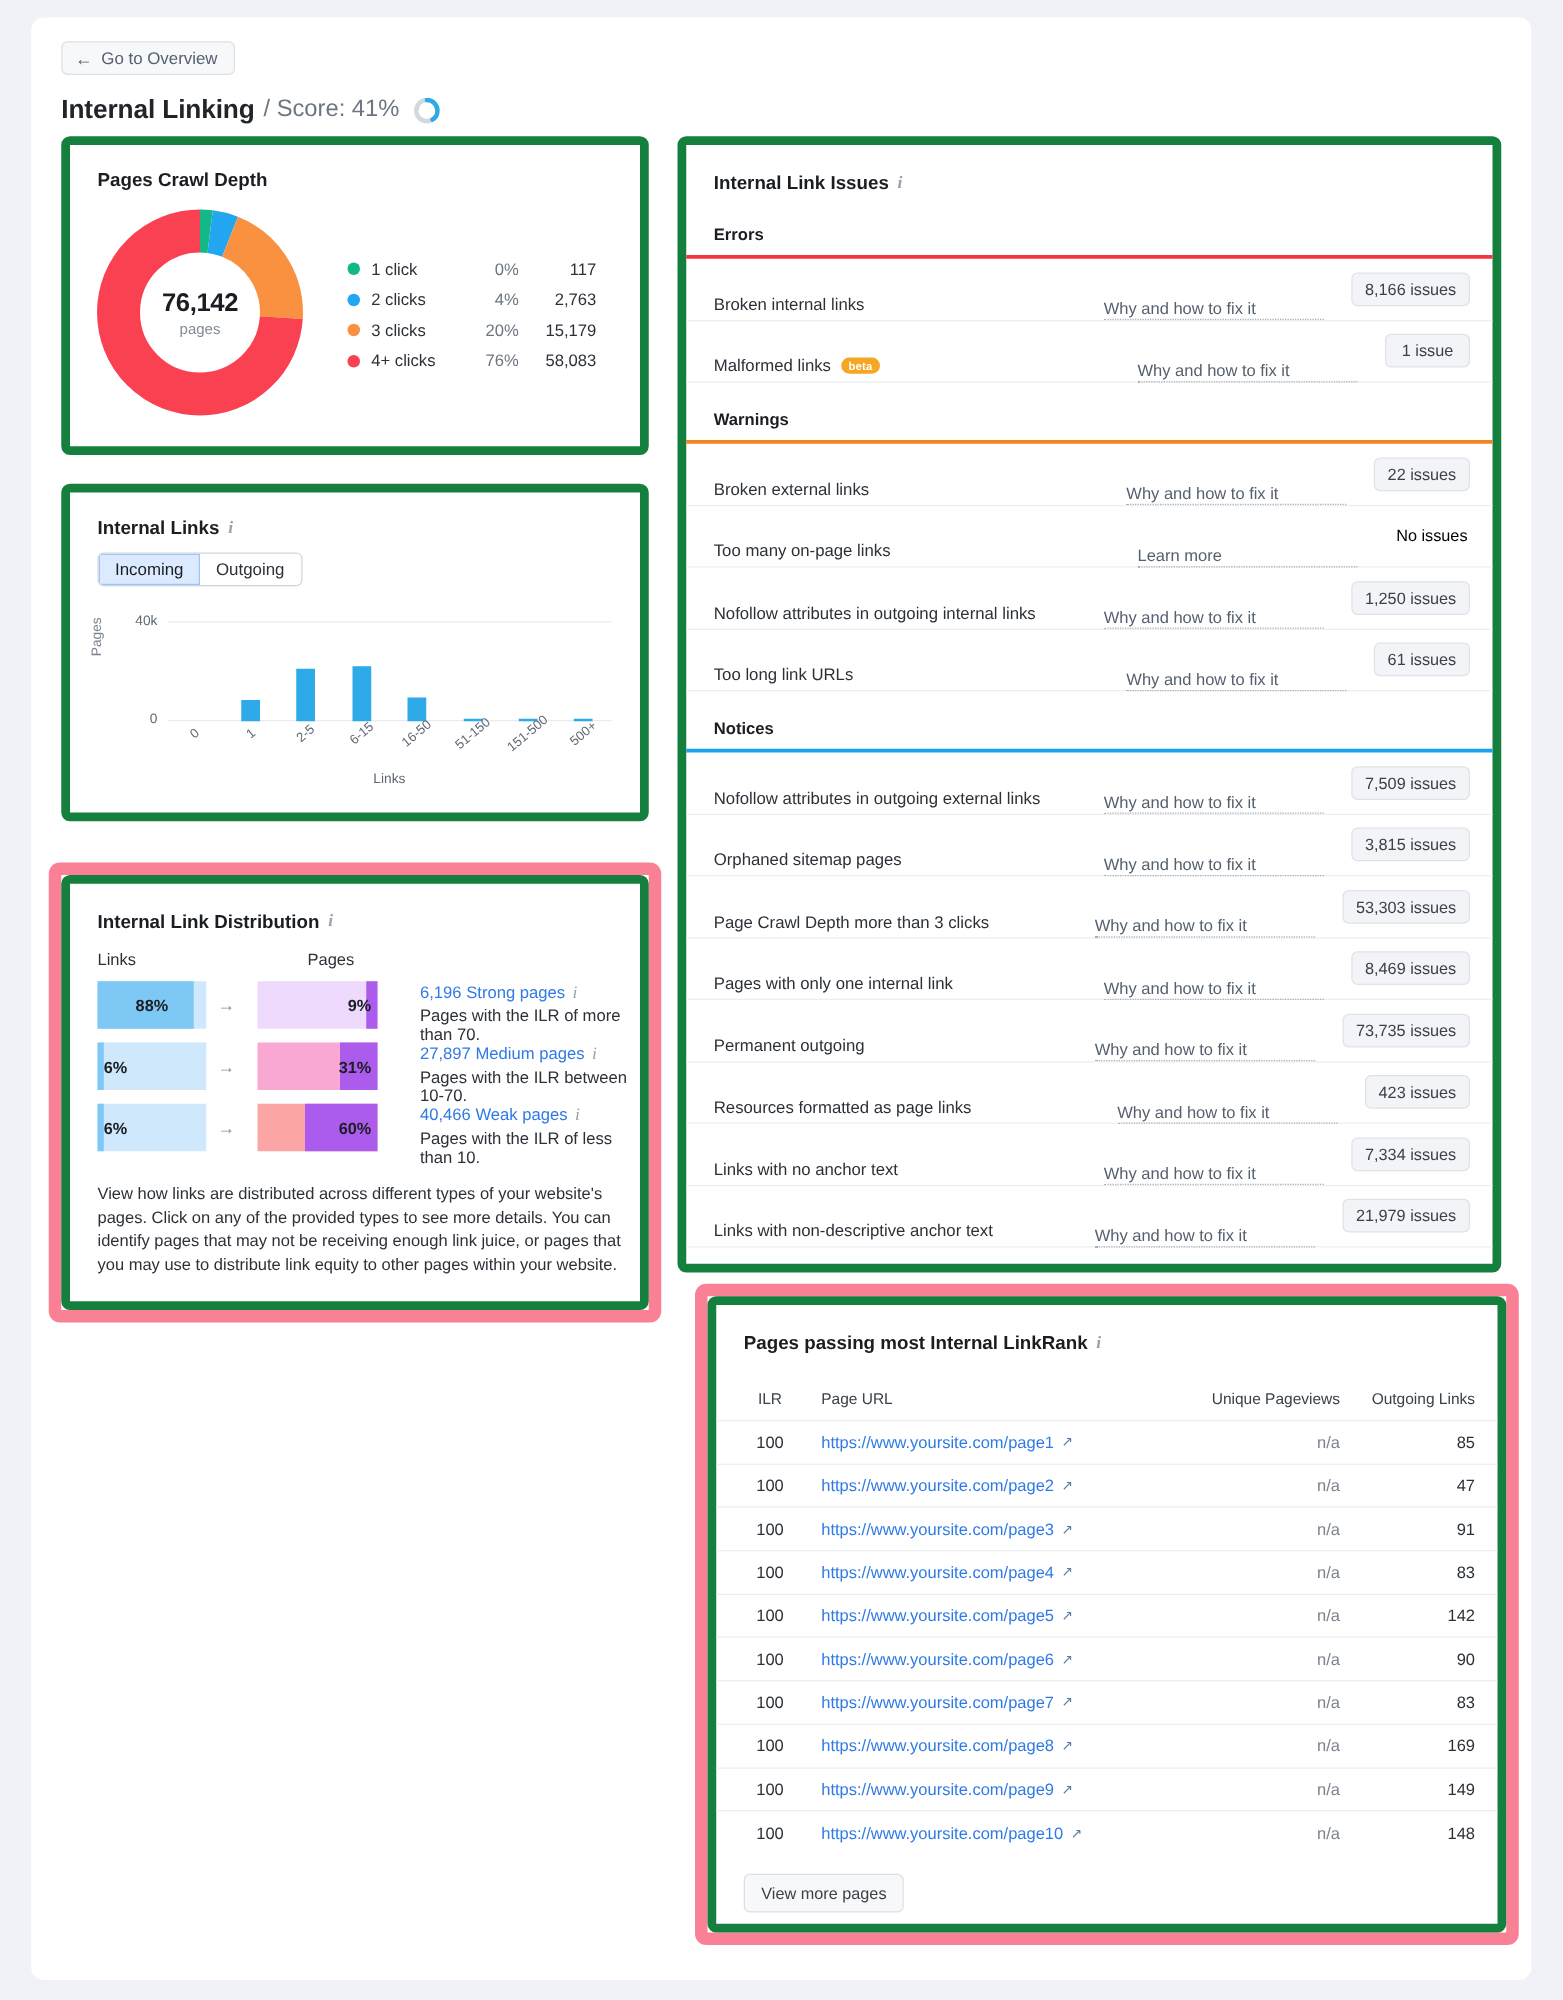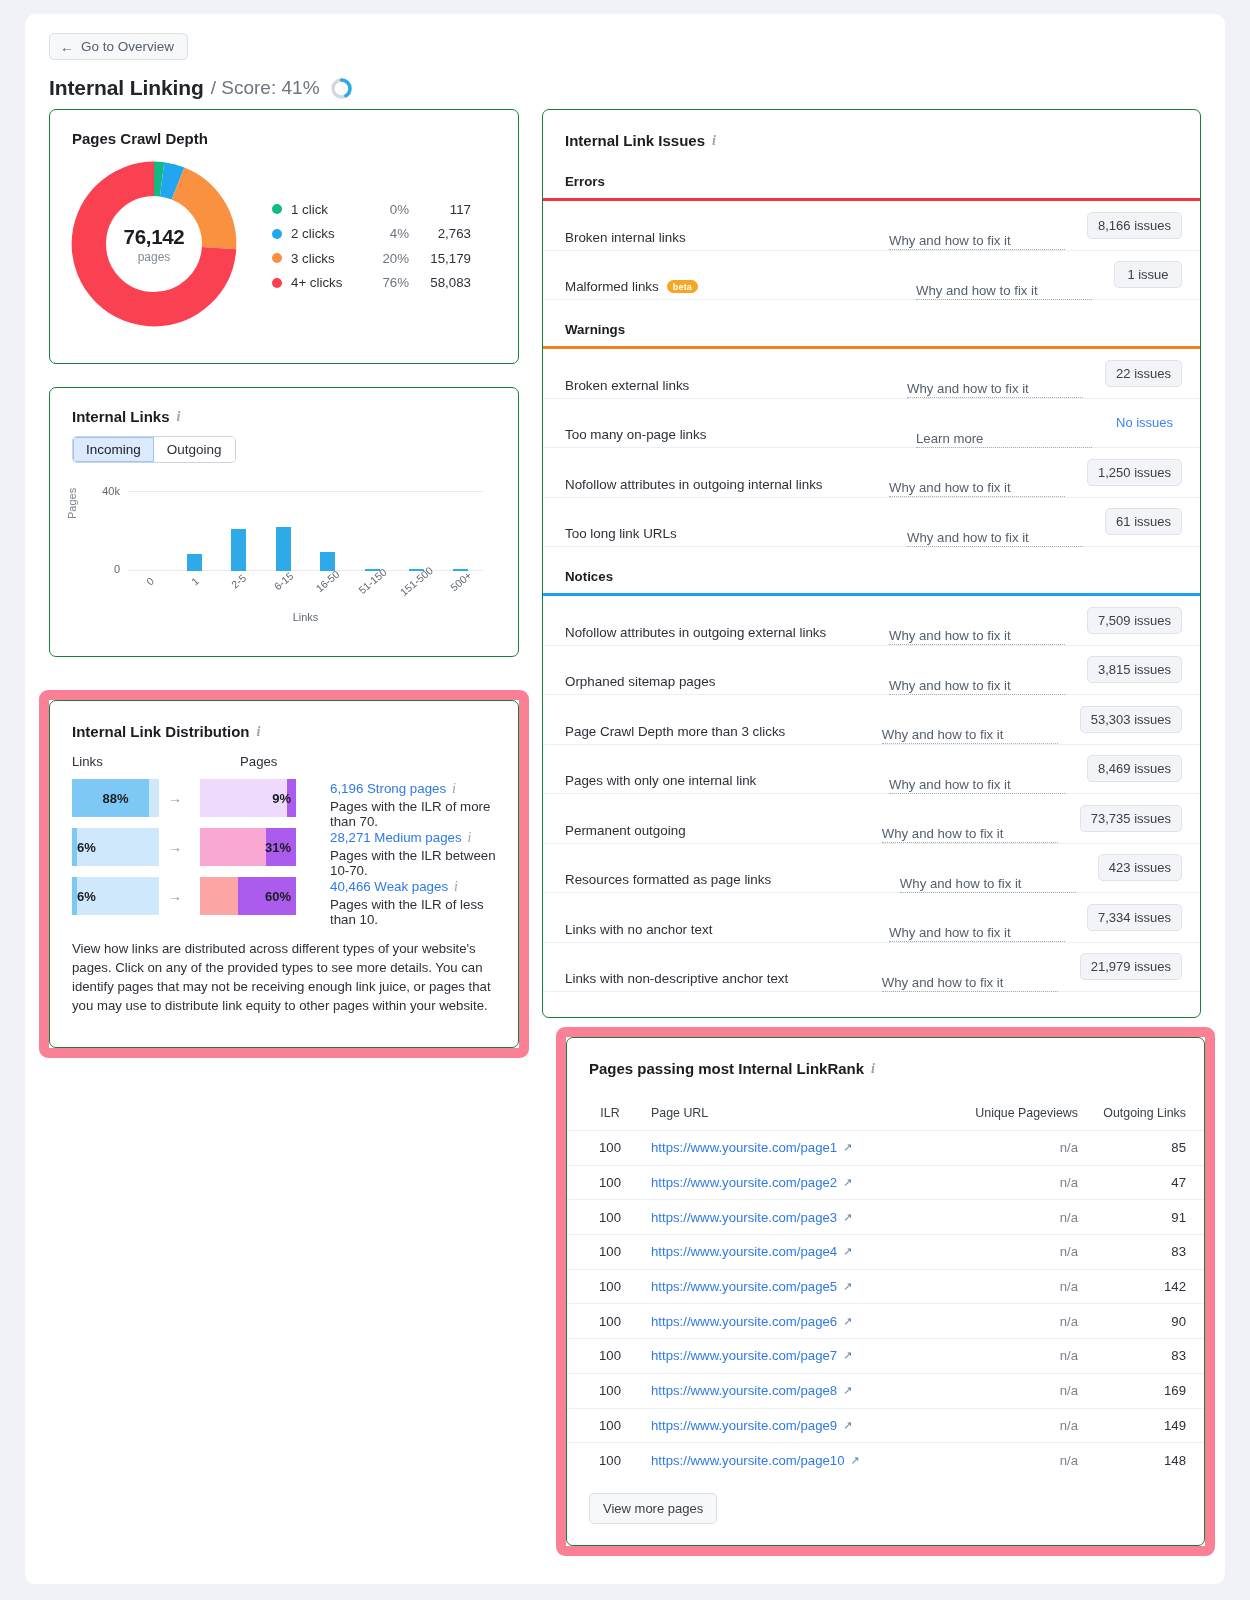--- a/index.html
+++ b/index.html
@@ -34,21 +34,21 @@
     display: flex; align-items: center; gap: 7px;
   }
   .title-main { font-size: 21px; font-weight: bold; color: #212529; letter-spacing: -0.1px;}
   .title-sub { font-size: 19px; color: #6c7580; font-weight: normal; }
   .score-ring { width: 21px; height: 21px; margin-left: 4px; }
 
   
   .card {
     position: absolute;
     background: #fff;
-    border: 1px solid #15803d;
+    border: 7px solid #15803d;
     border-radius: 7px;
     padding-left: 32px;
   }
   .card-title {
     font-size: 15px; font-weight: bold; color: #1a1d21;
     display: flex; align-items: center; gap: 7px;
   }
   .info-i {
     font-family: "Liberation Serif", serif;
     font-style: italic; font-size: 14px; color: #9aa2ad;
@@ -153,21 +153,21 @@
   }
   .fixlink {
     font-size: 13.2px; color: #55606e; width: 176px;
     border-bottom: 1px dotted #a9b0ba; cursor: pointer; line-height: 17px; margin-top: 32px;
   }
   .badge {
     min-width: 68px; text-align: center; font-size: 13px; color: #3a4149;
     background: #f3f4f7; border: 1px solid #dfe2e8; border-radius: 5px;
     padding: 5px 10px; margin-left: 22px;
   }
-  .noissue { font-size: 13px; color: #3b82f6; margin-left: 22px; min-width: 68px; padding: 5px 2px;}
+  .noissue { font-size: 13px; color: #000000; margin-left: 22px; min-width: 68px; text-align: right; padding: 5px 2px;}
 
   
   #ilr-hl { left: 531px; top: 1013px; width: 659px; height: 529px; }
   #ilr-card { left: 541px; top: 1023px; width: 639px; height: 509px; }
   #ilr-card .card-title { position: absolute; left: 22px; top: 22px; }
   .tbl { position: absolute; left: 0; right: 0; top: 58px; }
   .thead { display: flex; padding: 0 18px 0 22px; height: 34px; align-items: center; font-size: 12.4px; color: #3a4149; }
   .trow {
     display: flex; padding: 0 18px 0 22px; height: 34.7px; align-items: center;
     border-top: 1px solid #eceef2; font-size: 13.2px;
@@ -344,21 +344,21 @@
         <div class="dist-row" style="top: 127px; width: 440px;">
           <div class="dbar" style="left:0;background:#cfe8fb">
             <div class="fill" style="left:0;width:6%;background:#7ec8f5"></div>
             <div class="txt" style="text-align:left">6%</div>
           </div>
           <div class="arrow">→</div>
           <div class="dbar" style="left:128px;width:96px;background:#f9a8d4">
             <div class="fill" style="right:0;width:31%;background:#ac5ced"></div>
             <div class="txt" style="text-align:right">31%</div>
           </div>
-          <div class="dlabel"><a>28,271 Medium pages</a><span class="info-i" style="margin-left:6px">i</span><div class="desc">Pages with the ILR between 10-70.</div></div>
+          <div class="dlabel"><a>27,897 Medium pages</a><span class="info-i" style="margin-left:6px">i</span><div class="desc">Pages with the ILR between 10-70.</div></div>
         </div>
         <div class="dist-row" style="top: 176px; width: 440px;">
           <div class="dbar" style="left:0;background:#cfe8fb">
             <div class="fill" style="left:0;width:6%;background:#7ec8f5"></div>
             <div class="txt" style="text-align:left">6%</div>
           </div>
           <div class="arrow">→</div>
           <div class="dbar" style="left:128px;width:96px;background:#fca5a5">
             <div class="fill" style="right:0;width:60%;background:#ac5ced"></div>
             <div class="txt" style="text-align:right">60%</div>

